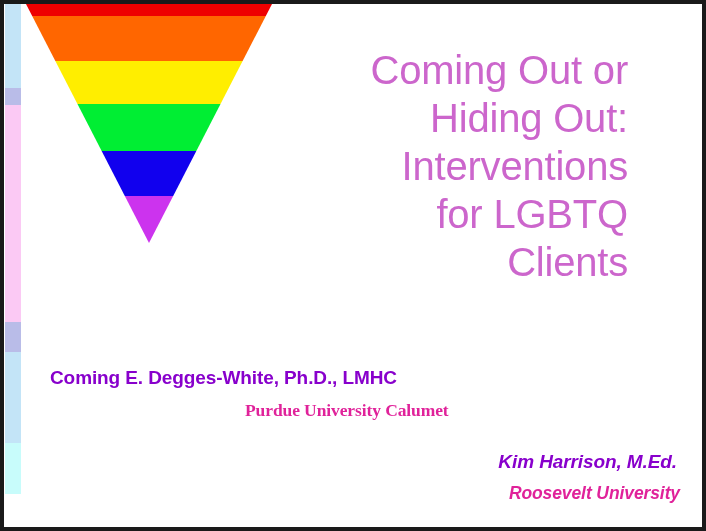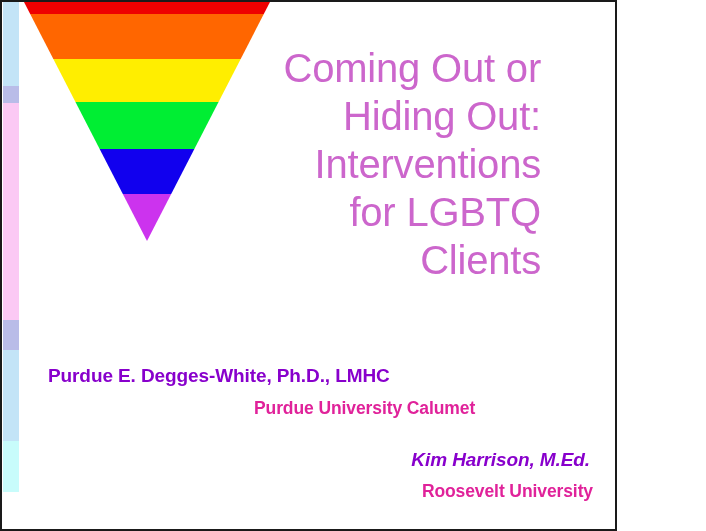--- a/index.html
+++ b/index.html
@@ -2,25 +2,25 @@
 <html><head>
 <meta charset="utf-8">
 <style>
   html, body {
     margin: 0;
     padding: 0;
     background: #ffffff;
   }
   #slide {
     position: relative;
-    width: 617px;
+    width: 706px;
     height: 531px;
     background: #ffffff;
     box-sizing: border-box;
-    border: 2px solid #0c4a6e;
+    border: 4px solid #0c4a6e;
     overflow: hidden;
     font-family: "Liberation Sans", sans-serif;
   }
 
   
   #side-ribbon {
     position: absolute;
     left: 1px;
     top: 0px;
     width: 16px;
@@ -66,21 +66,21 @@
   }
   .credit-org {
     position: absolute;
     color: #e0229a;
     font-weight: bold;
     font-size: 17.5px;
     letter-spacing: -0.1px;
     white-space: nowrap;
   }
   #presenter1-name { left: 46px; top: 363px; }
-  #presenter1-org  { left: 252px; top: 396px; }
+  #presenter1-org  { left: 241px; top: 396px; font-family: Liberation Serif, serif; }
   #presenter2-name { right: 25px; top: 447px; }
   #presenter2-org  { right: 22px; top: 479px; }
 </style>
 </head>
 <body>
 
 <div id="slide" style="background: rgb(255, 255, 255); border-color: rgb(26, 26, 26);">
 
   <div id="side-ribbon">
       <div class="band" style="background: rgb(195, 228, 247); height: 84px;"></div>
@@ -108,19 +108,19 @@
         </g>
     </svg>
   </div>
 
   <div id="title-block" style="color: rgb(204, 102, 204);">Coming Out or
 Hiding Out:
 Interventions
 for LGBTQ
 Clients</div>
 
-  <div class="credit-name" id="presenter1-name" style="color: rgb(136, 0, 204);">Purdue E. Degges-White, Ph.D., LMHC</div>
+  <div class="credit-name" id="presenter1-name" style="color: rgb(136, 0, 204);">Coming E. Degges-White, Ph.D., LMHC</div>
   <div class="credit-org" id="presenter1-org" style="color: rgb(224, 34, 154);">Purdue University Calumet</div>
 
   <div class="credit-name" id="presenter2-name" style="color: rgb(136, 0, 204); font-style: italic;">Kim Harrison, M.Ed.</div>
-  <div class="credit-org" id="presenter2-org" style="color: rgb(224, 34, 154);">Roosevelt University</div>
+  <div class="credit-org" id="presenter2-org" style="color: rgb(224, 34, 154); font-style: italic;">Roosevelt University</div>
 
 </div>
 
 </body></html>

